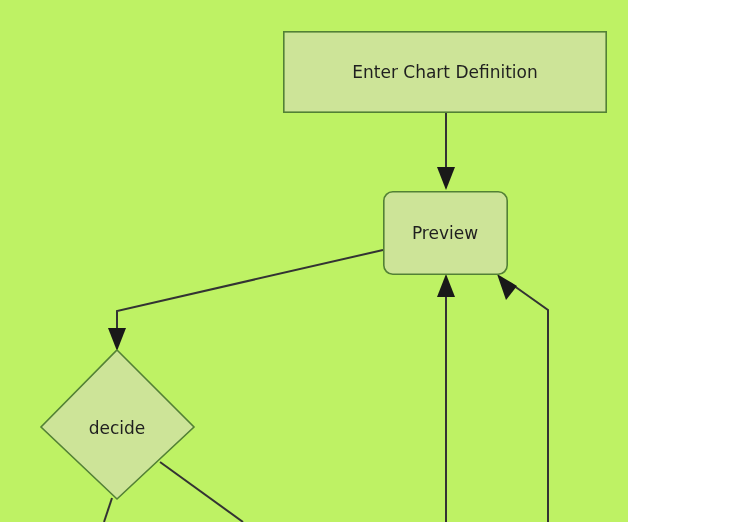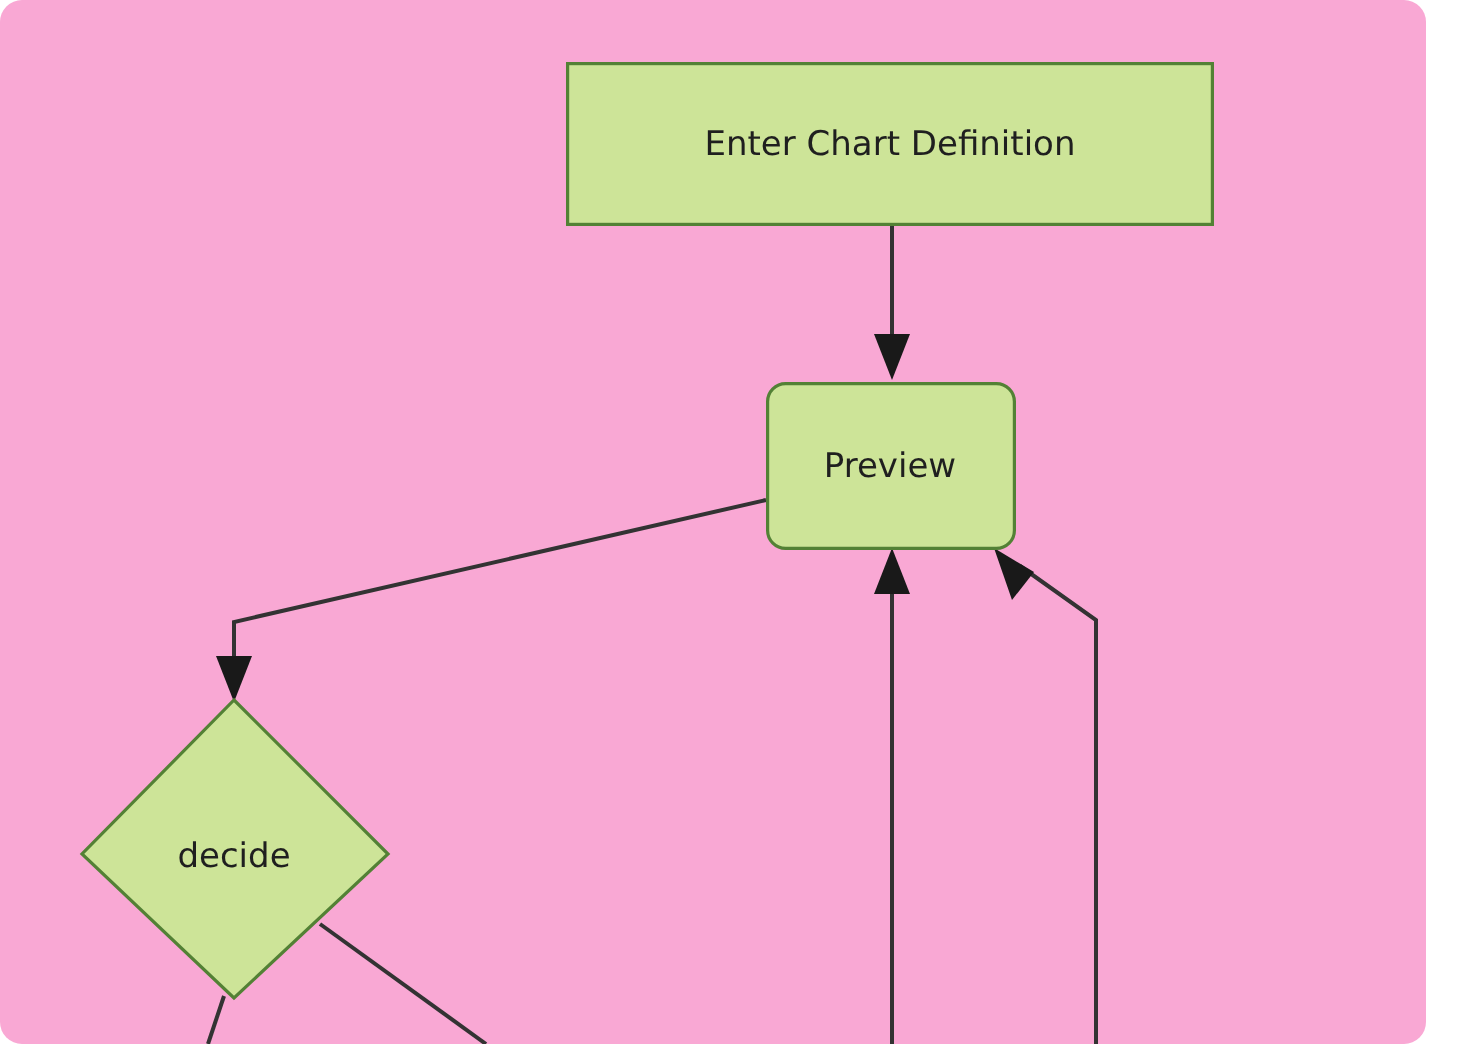--- a/index.html
+++ b/index.html
@@ -5,25 +5,24 @@
   html, body {
     margin: 0;
     padding: 0;
     background: #ffffff;
   }
   body {
     font-family: "DejaVu Sans", sans-serif;
   }
   #canvas {
     position: relative;
-    width: 713px;
+    width: 628px;
     height: 522px;
-    background: #f9a8d4;
+    background: #bef264;
     overflow: hidden;
-    border-radius: 11px;
   }
   #diagram-svg {
     position: absolute;
     left: 0;
     top: 0;
     width: 740px;
     height: 522px;
   }
   .node-shape {
     fill: #cde498;

